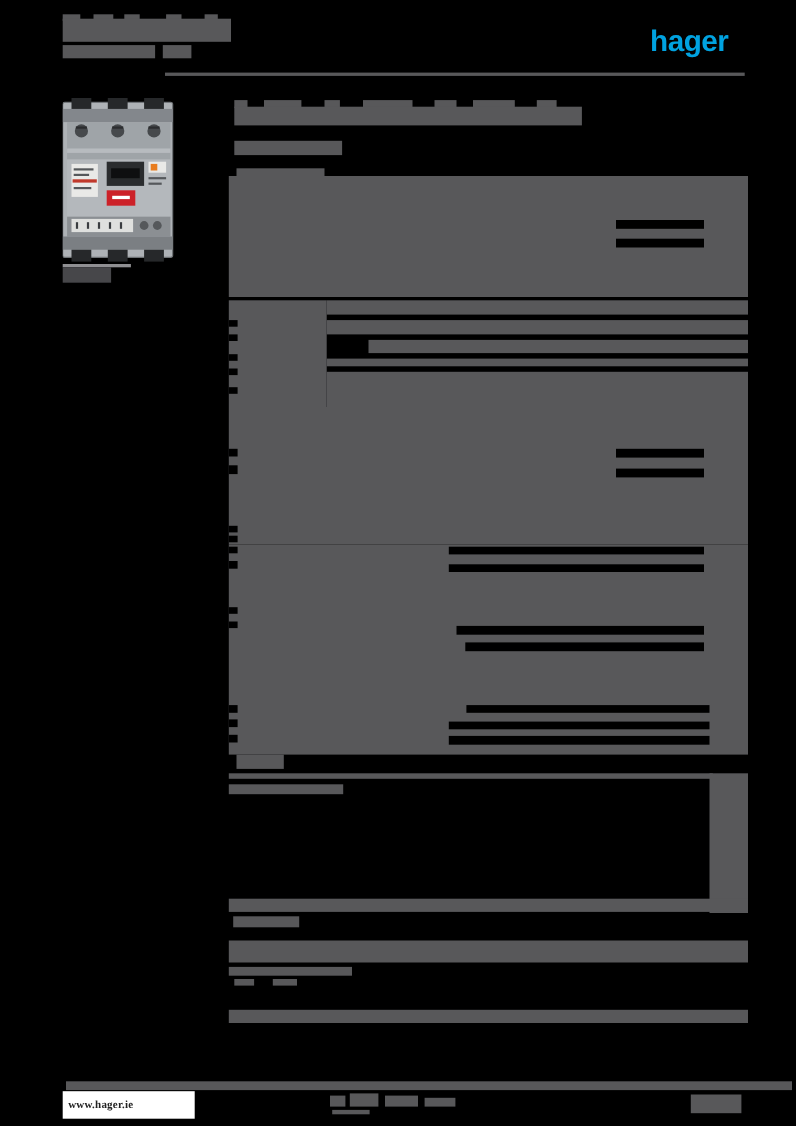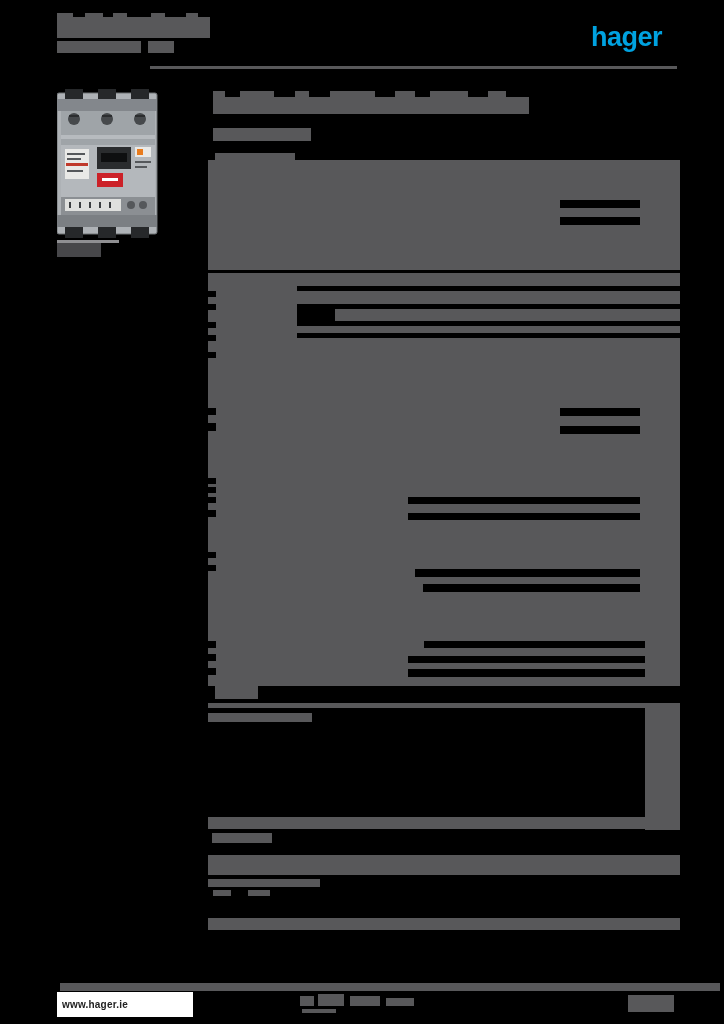--- a/index.html
+++ b/index.html
@@ -2,22 +2,22 @@
 <html><head>
 <meta charset="utf-8">
 <style>
   html,body{margin:0;padding:0;background:#000;}
   .page{position:relative;width:724px;height:1024px;background:#000;overflow:hidden;
         font-family:"Liberation Sans", sans-serif;}
   .rb{position:absolute;}
   .logo{position:absolute;left:591px;top:24px;font-weight:bold;font-size:27px;
         letter-spacing:-0.5px;line-height:1;}
   .photo{position:absolute;left:57px;top:89px;width:102px;height:149px;}
-  .site-box{position:absolute;left:57px;top:992px;width:136px;height:25px;background:#fff;
-            display:flex;align-items:center;}
+  .site-box{position:absolute;left:57px;top:992px;width:120px;height:25px;background:#fff;
+            display:flex;align-items:center;font-family:Liberation Serif, serif;}
   .site-box span{font-size:10px;font-weight:bold;color:#222;padding-left:5px;letter-spacing:0.2px;}
 </style>
 </head>
 <body>
 
 <div class="page">
 
   <div id="redactions">
       <div class="rb" style="left: 57px; top: 13px; width: 16px; height: 6px; background: rgb(88, 88, 90);"></div>
       <div class="rb" style="left: 85px; top: 13px; width: 18px; height: 6px; background: rgb(88, 88, 90);"></div>

